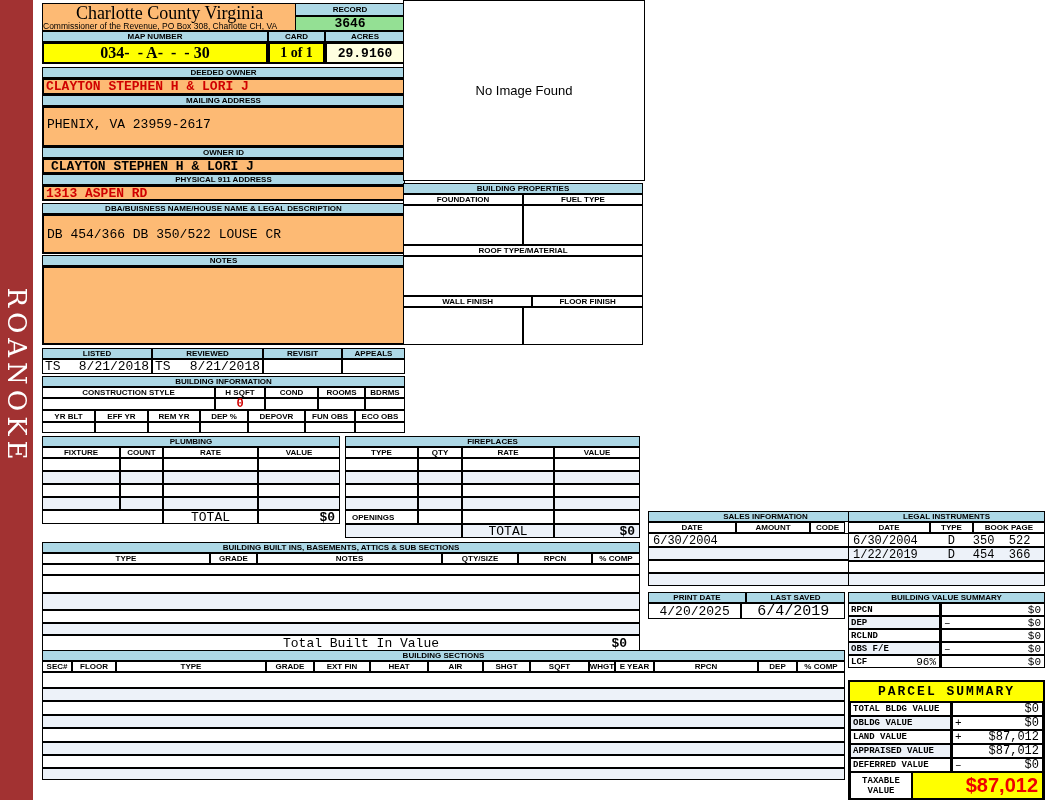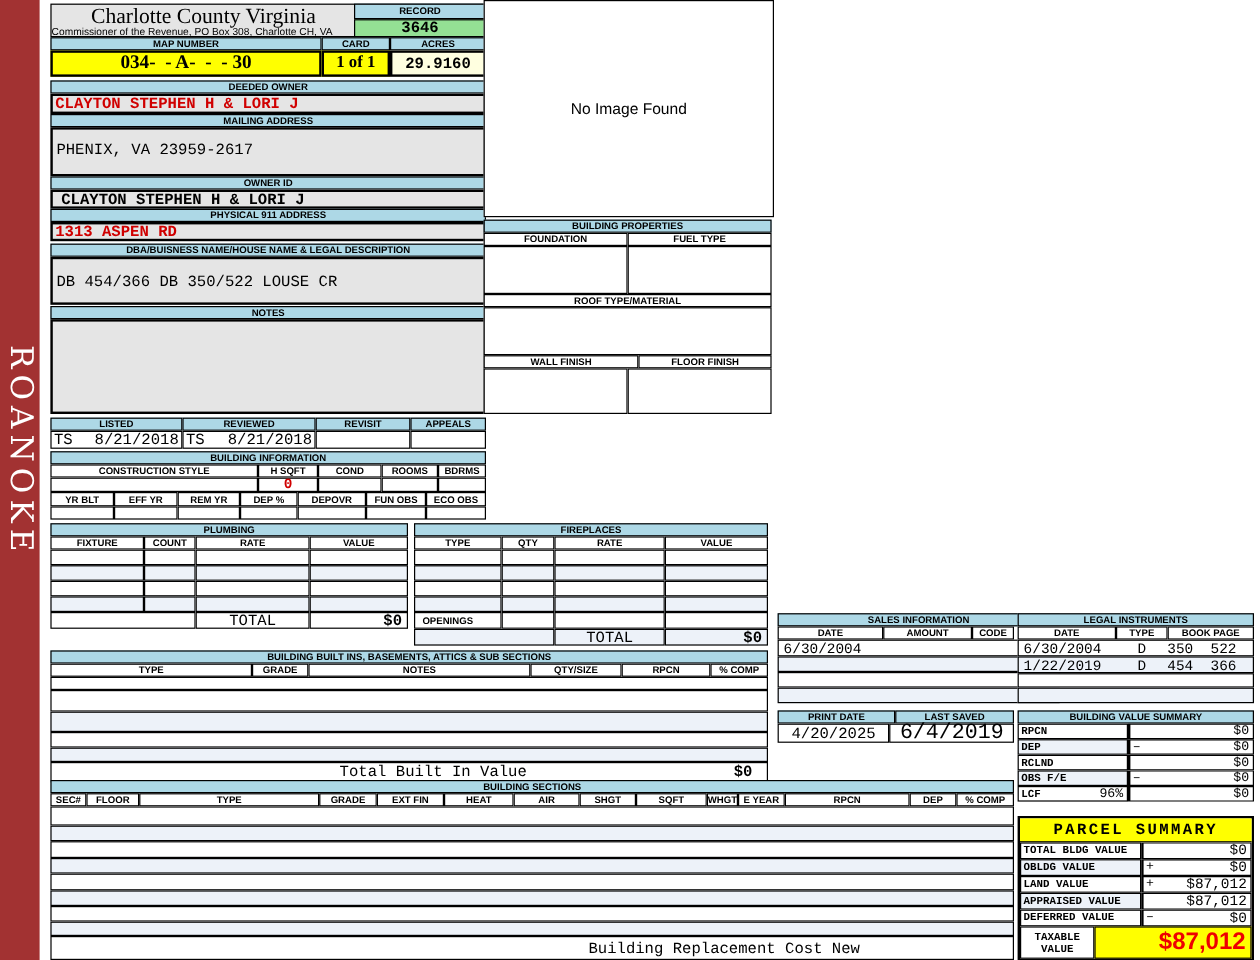--- a/index.html
+++ b/index.html
@@ -9,21 +9,21 @@
   .row{display:flex}
   
   .hdr{background:#ADD8E6;border:1px solid #000;font:bold 8px "Liberation Sans",sans-serif;
        display:flex;align-items:center;justify-content:center;white-space:nowrap}
   
   .whdr{background:#fff;border:1px solid #000;font:bold 8px "Liberation Sans",sans-serif;
         display:flex;align-items:center;justify-content:center;white-space:nowrap}
   .c{border:1px solid #000;background:#fff}
   .altbg{background:#EDF2F9}
   .mono{font-family:"Liberation Mono","DejaVu Sans Mono",monospace;white-space:pre}
-  .vbox{border:2px solid #000;background:#e5e5e5}
+  .vbox{border:2px solid #000;background:#fdba74}
   .red{color:#D00000}
   .b{font-weight:bold}
   .sidebar{position:absolute;left:0;top:0;width:33px;height:800px;background:#A23232}
   .sidebar-text{position:absolute;top:47%;left:50%;transform:translate(-50%,-50%) rotate(90deg);
        font-family:"DejaVu Serif","Liberation Serif",serif;font-size:26px;color:#fff;
        letter-spacing:5px;white-space:nowrap}
   .county-title{font-family:"Liberation Serif",serif;font-size:18px;line-height:17px;text-align:center}
   .county-sub{font-size:8.5px;line-height:9px;text-align:left;white-space:nowrap}
   .money{display:flex;align-items:center;justify-content:flex-end;padding-right:4px;
          font-family:"Liberation Mono",monospace;font-weight:bold;font-size:13px}
@@ -305,21 +305,21 @@
     <div class="c altbg" style="height:13px"></div>
   </div>
 
   <div class="abs" style="left:648px;top:592px;width:197px">
     <div class="row" style="height:11px">
       <div class="hdr" style="width:98px">PRINT DATE</div>
       <div class="hdr" style="width:99px">LAST SAVED</div>
     </div>
     <div class="row" style="height:16px">
       <div class="c ctr mono" style="width:98px;font-size:13px">4/20/2025</div>
-      <div class="c ctr mono" style="width:109px;font-size:18px">6/4/2019</div>
+      <div class="c ctr mono" style="width:109px;font-size:15px">6/4/2019</div>
     </div>
   </div>
 
   <div class="abs" style="left:848px;top:592px;width:197px">
     <div class="hdr" style="height:11px">BUILDING VALUE SUMMARY</div>
     <div class="row" style="height:13px">
       <div class="c vlabel" style="width:92px;justify-content:space-between;padding-right:3px">
           <span>RPCN</span>
           <span></span>
         </div>
@@ -389,21 +389,20 @@
       <div class="whdr" style="width:48px">% COMP</div>
     </div>
     <div class="c" style="height:16px"></div>
     <div class="c altbg" style="height:13px"></div>
     <div class="c" style="height:14px"></div>
     <div class="c altbg" style="height:13px"></div>
     <div class="c" style="height:14px"></div>
     <div class="c altbg" style="height:13px"></div>
     <div class="c" style="height:13px"></div>
     <div class="c altbg" style="height:12px"></div>
-    <div class="c ctr mono" style="height:20px;font-size:13px;padding-left:320px">Building Replacement Cost New</div>
   </div>
 
   <div class="abs" style="left:848px;top:680px;width:197px;border:2px solid #000">
     <div class="ctr mono b" style="height:20px;background:#FFFF00;border-bottom:1px solid #000;font-size:13px;letter-spacing:2px">PARCEL SUMMARY</div>
     <div class="row" style="height:14px">
       <div class="c vlabel" style="width:101px">TOTAL BLDG VALUE</div>
       <div class="c row" style="width:92px;border-left-width:2px">
           <span class="mono" style="width:12px;font-size:11px;padding-left:2px"></span>
           <span class="money" style="flex:1;font-weight:normal;font-size:12px;padding-right:3px">$0</span>
         </div>

